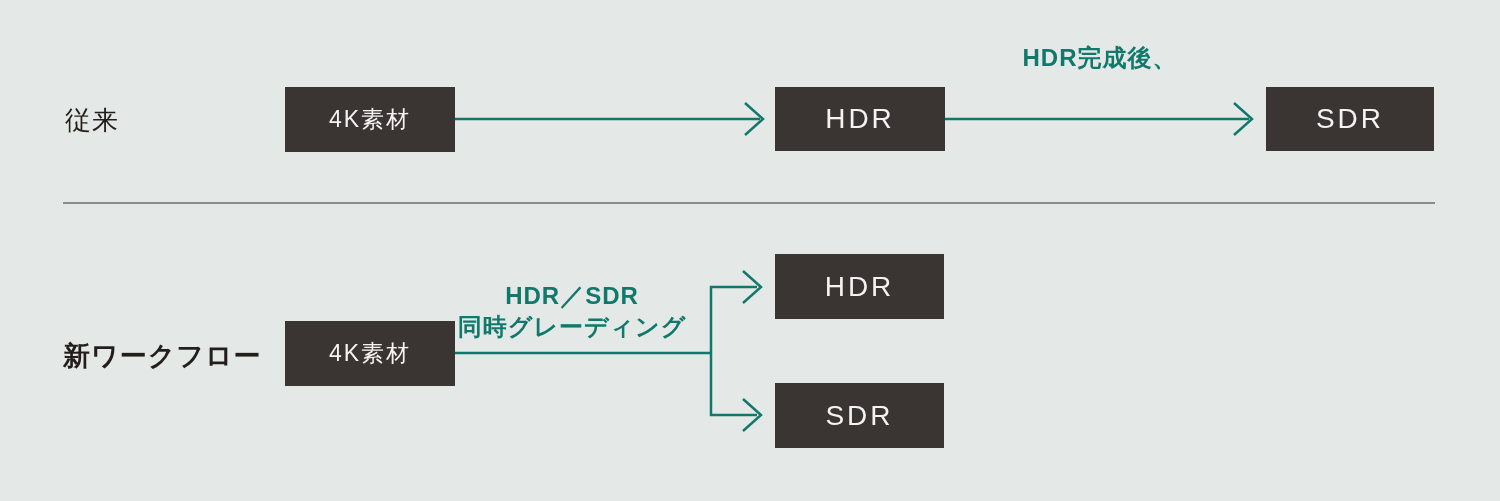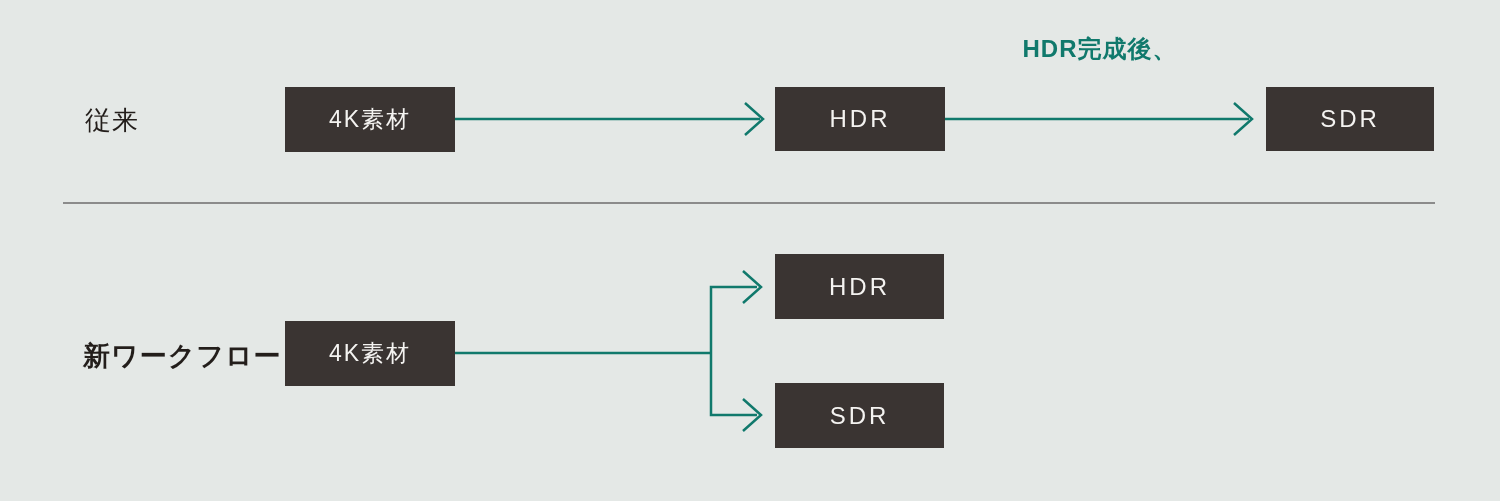--- a/index.html
+++ b/index.html
@@ -23,41 +23,41 @@
   .node{
     position:absolute;
     background:var(--box-fill);
     color:var(--box-text);
     display:flex;
     align-items:center;
     justify-content:center;
     font-size:23px;
     letter-spacing:2px;
   }
-  .node.latin{font-size:24px;letter-spacing:3px;}
+  .node.latin{font-size:28px;letter-spacing:3px;}
   .row-label{
     position:absolute;
     color:var(--row-label-color);
     font-size:26px;
     font-weight:500;
     letter-spacing:1px;
     white-space:nowrap;
-    margin-left:20px;
   }
   .row-label.bold{font-weight:700;font-size:27px;}
   .flow-label{
     position:absolute;
     color:var(--accent);
     font-size:24px;
     font-weight:700;
     text-align:center;
     line-height:32px;
     letter-spacing:1px;
     transform:translateX(-50%);
     white-space:nowrap;
+    margin-top:9px;
   }
   .divider{
     position:absolute;
     left:63px;
     top:202px;
     width:1372px;
     height:2px;
     background:var(--divider);
   }
   svg.connectors{
@@ -102,18 +102,22 @@
   </div>
 
   <div class="node latin" style="left:1266px;top:87px;width:168px;height:64px;">SDR</div>
 
   <div class="divider"></div>
 
   <div class="row-label bold" style="left:63px;top:338px;">新ワークフロー</div>
 
   <div class="node" style="left:285px;top:321px;width:170px;height:65px;">4K素材</div>
 
+  <div class="flow-label" style="left:572px;top:271px;line-height:31px;">
+    <div>HDR／SDR</div>
+    <div>同時グレーディング</div>
+  </div>
 
   <div class="node latin" style="left:775px;top:254px;width:169px;height:65px;">HDR</div>
 
   <div class="node latin" style="left:775px;top:383px;width:169px;height:65px;">SDR</div>
 
 </div>
 
 </body></html>

